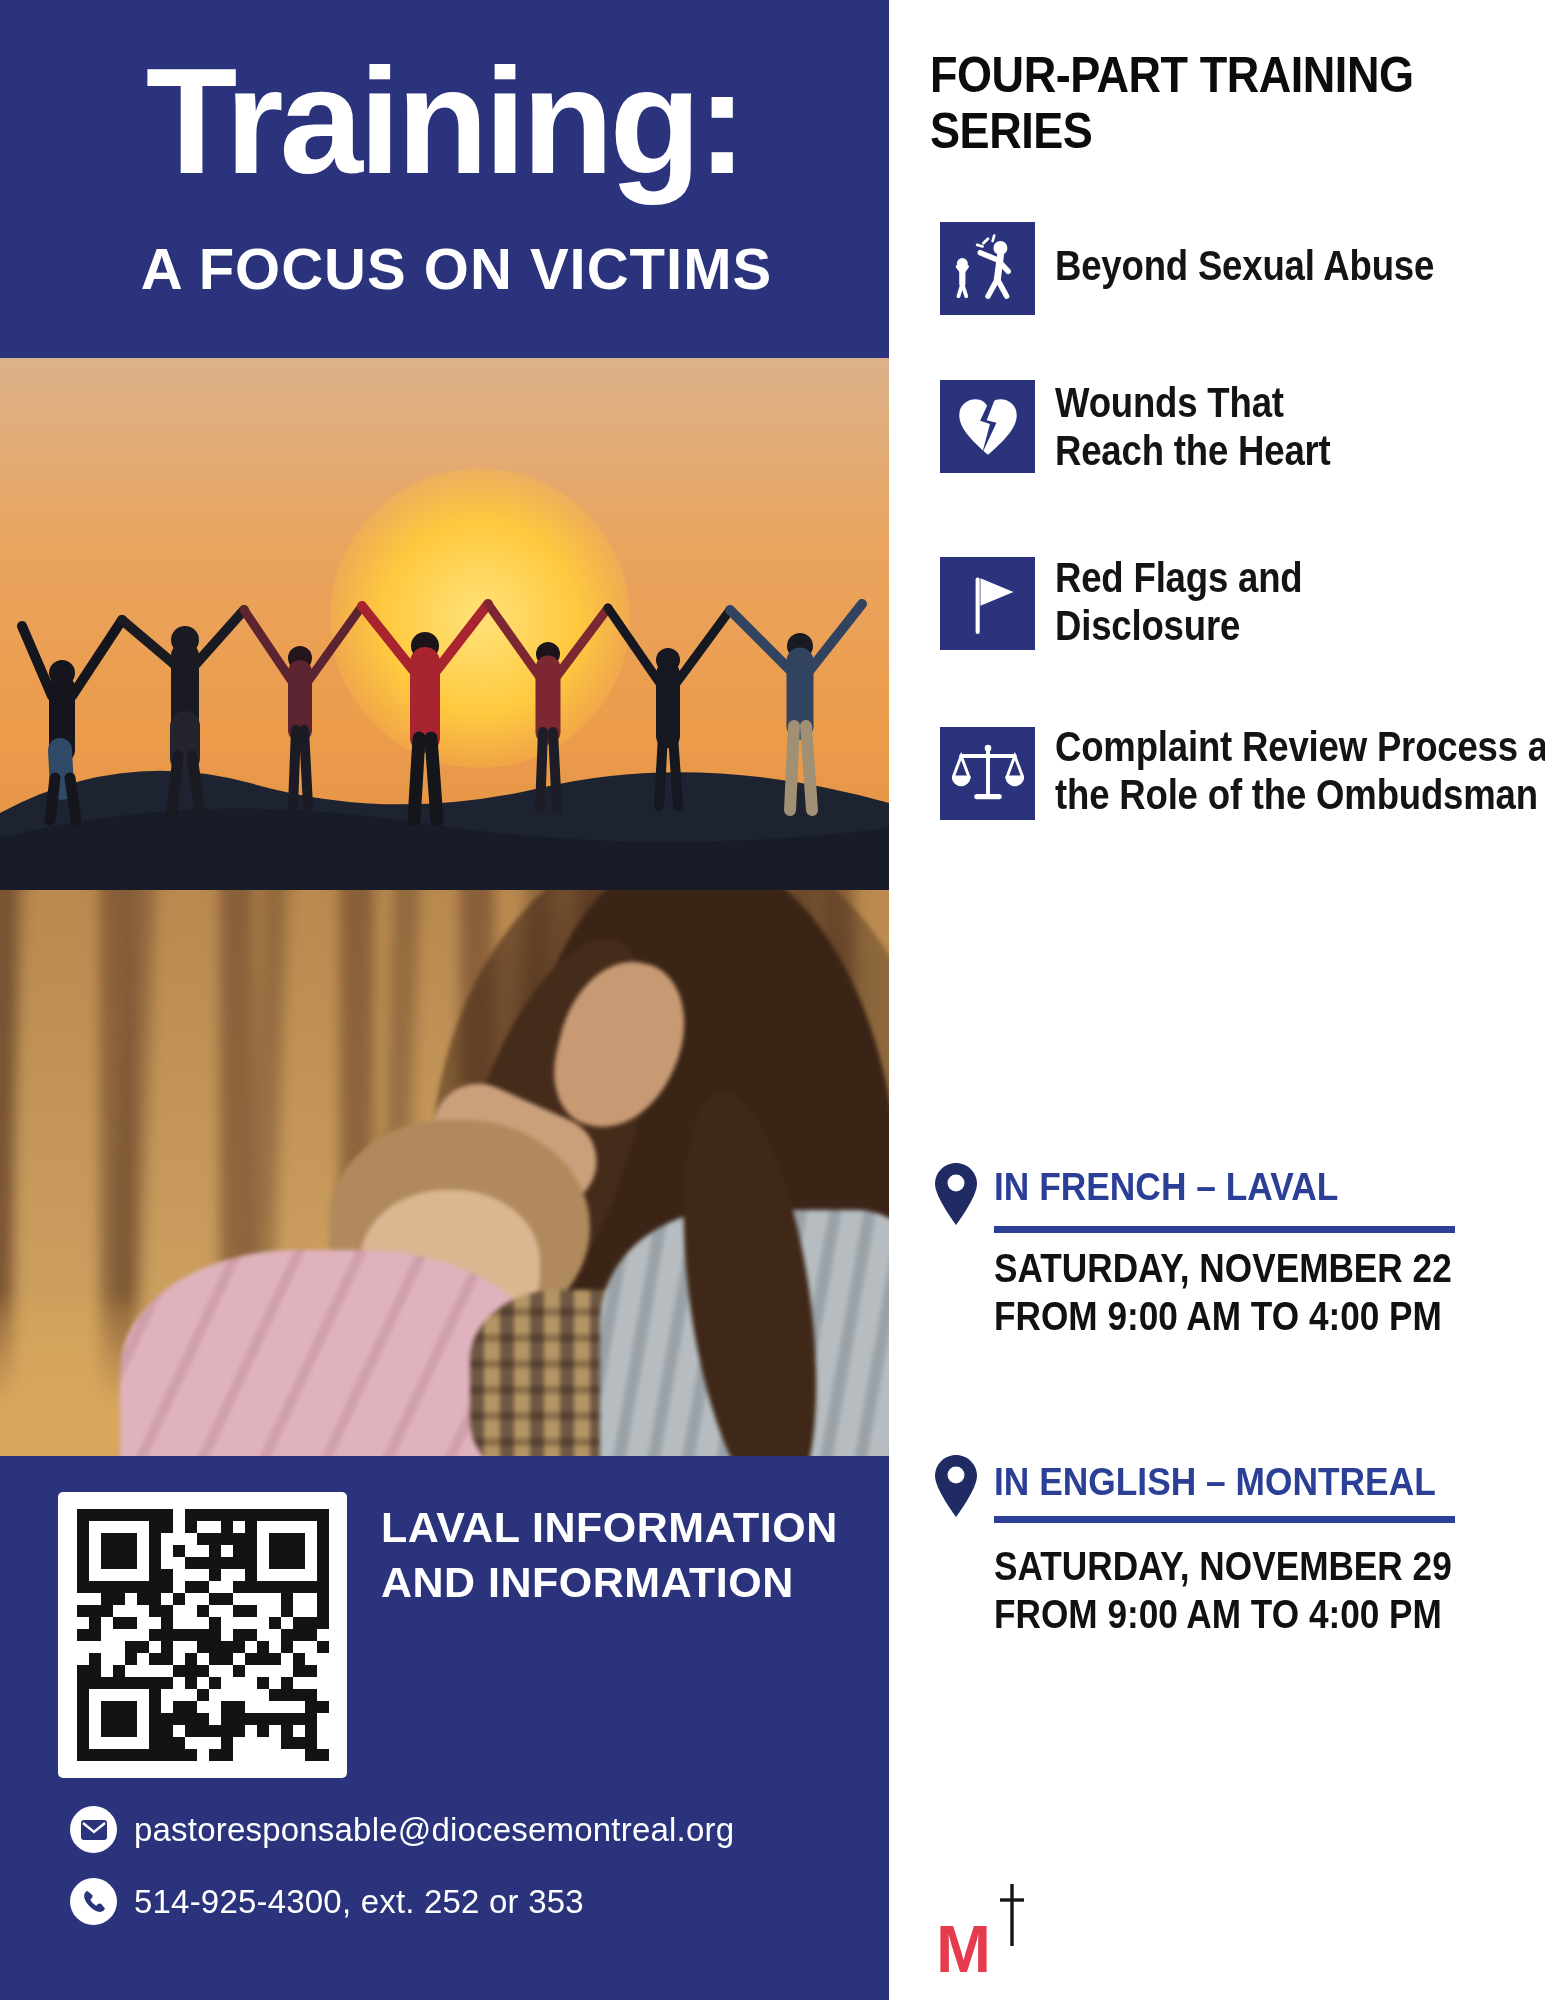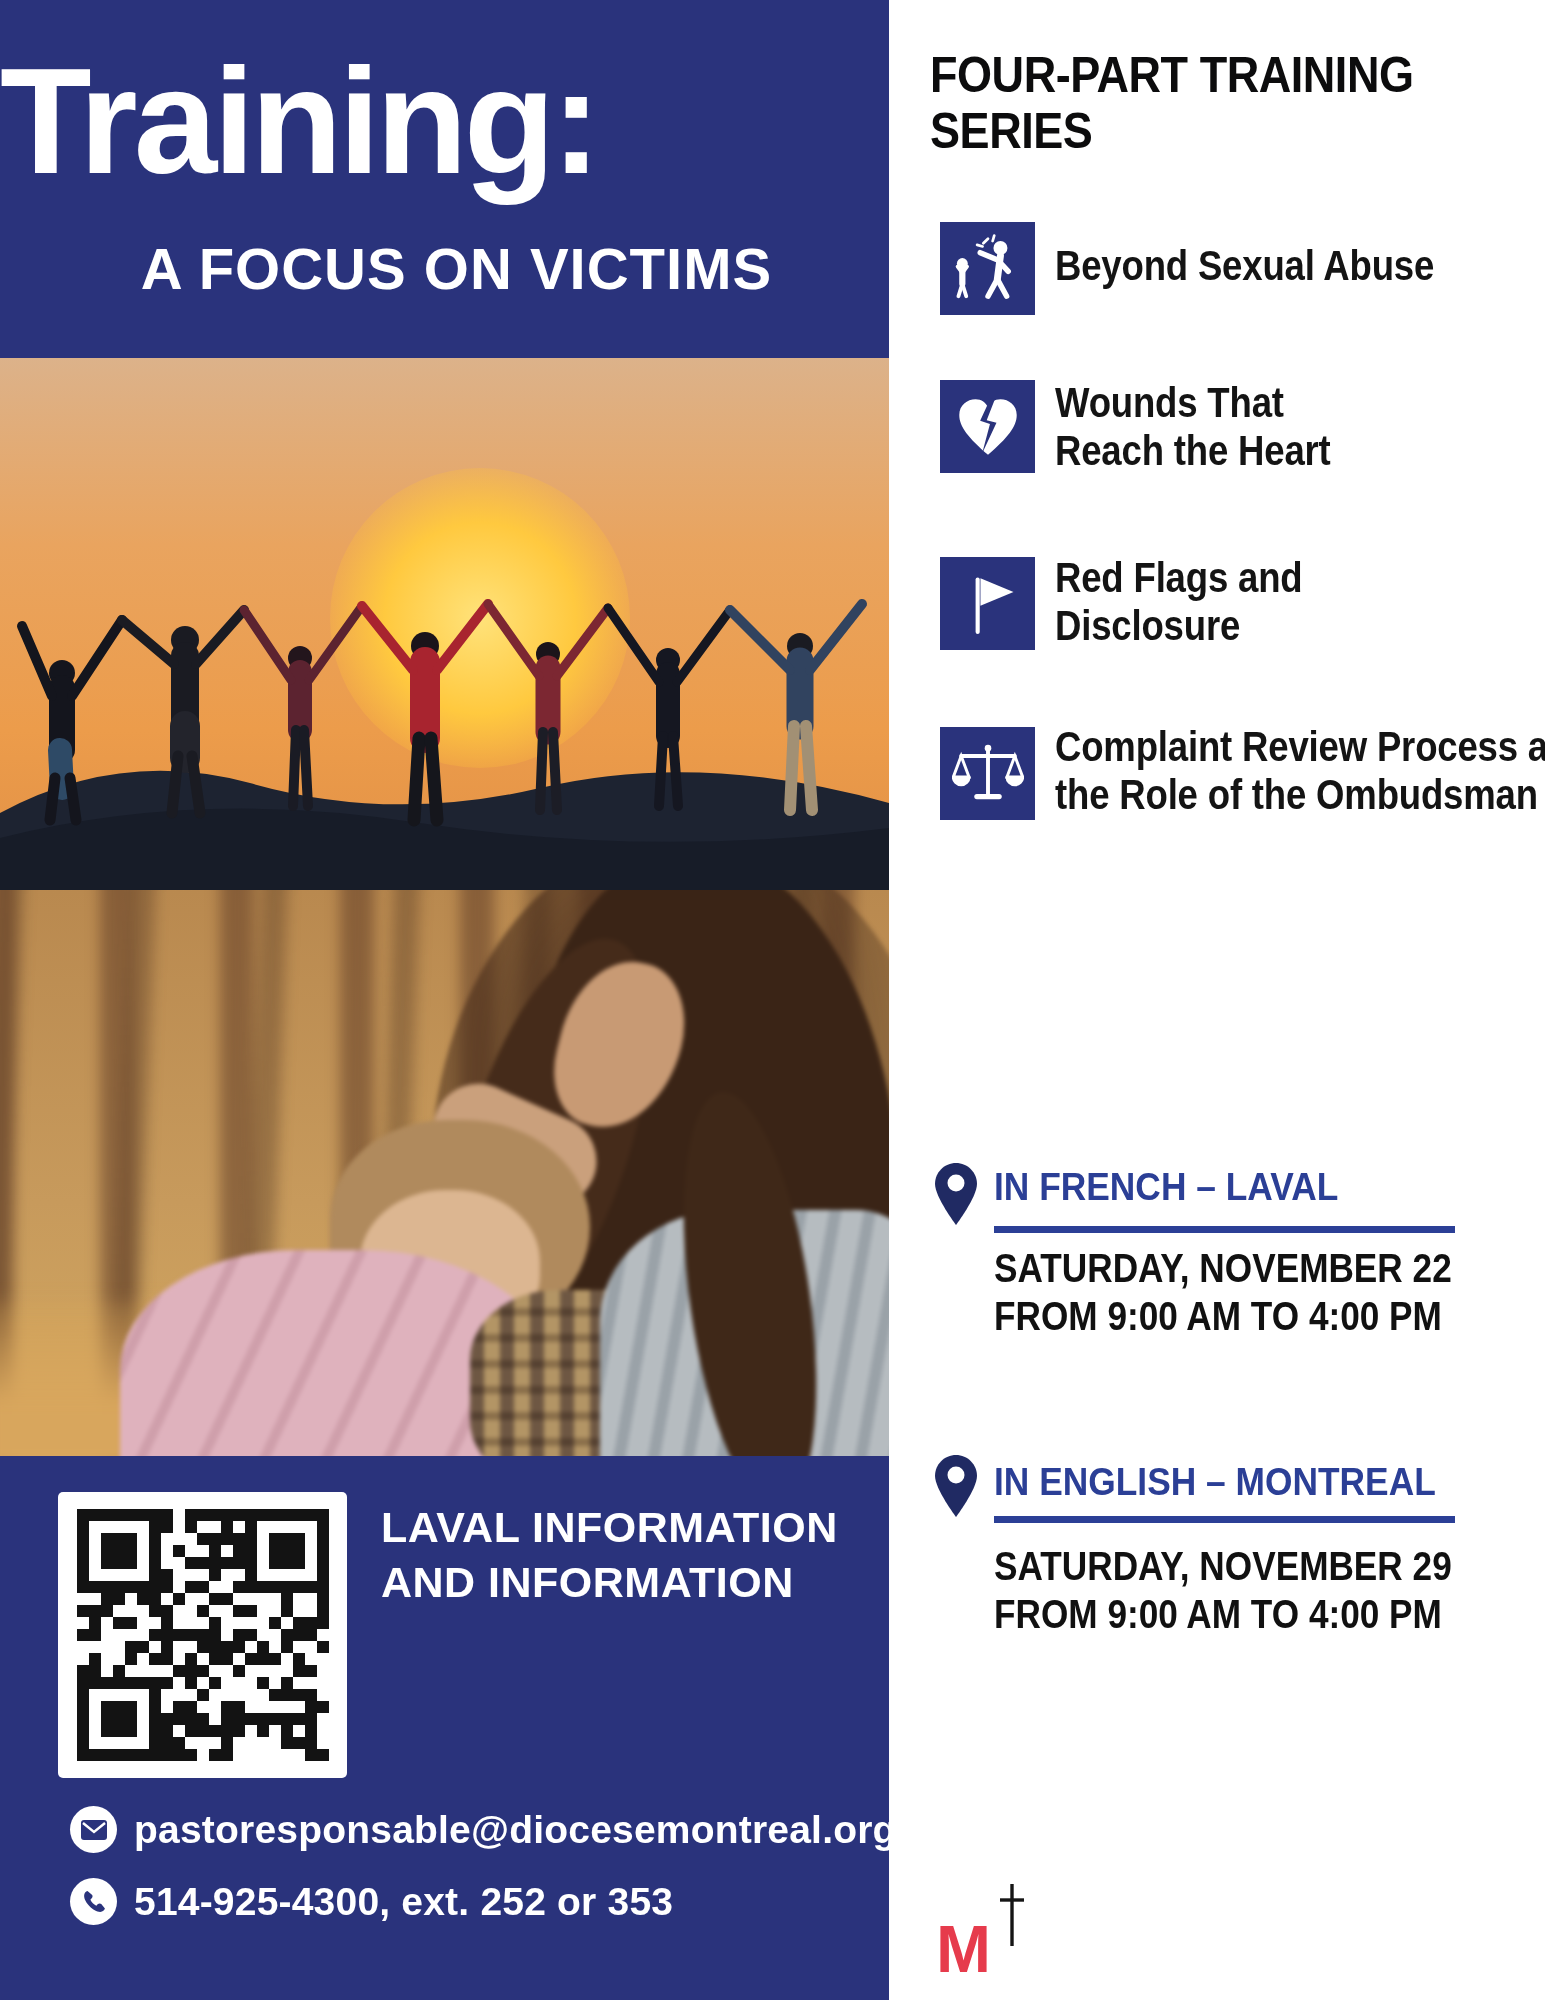--- a/index.html
+++ b/index.html
@@ -8,21 +8,21 @@
     --red:#e63b4c;
   }
   html,body{margin:0;padding:0;background:#888;}
   .poster{
     position:relative;width:1545px;height:2000px;background:#ffffff;
     overflow:hidden;font-family:"Liberation Sans",sans-serif;
   }
   
   .hero-header{position:absolute;left:0;top:0;width:889px;height:358px;background:var(--navy);}
   .hero-title{
-    position:absolute;left:0;top:46px;width:889px;text-align:left;
+    position:absolute;left:0;top:46px;width:889px;text-align:center;
     color:#fff;font-size:150px;font-weight:700;letter-spacing:-4px;line-height:1;
   }
   .hero-subtitle{
     position:absolute;left:0;top:240px;width:889px;text-align:center;
     color:#fff;font-size:58px;font-weight:700;letter-spacing:1px;line-height:1;padding-left:12px;
   }
   .photo{position:absolute;left:0;width:889px;overflow:hidden;}
   .photo-sunset{top:358px;height:532px;background:linear-gradient(180deg,#dcb28a 0%,#e9a45f 35%,#ec9c4b 70%,#e19045 100%);}
   .sun-glow{position:absolute;left:330px;top:110px;width:300px;height:300px;border-radius:50%;
     background:radial-gradient(circle,#ffe27a 0%,#ffc93f 45%,rgba(255,190,60,0.25) 72%,rgba(255,190,60,0) 100%);}
@@ -41,21 +41,21 @@
   .qr-card{position:absolute;left:58px;top:36px;width:289px;height:286px;background:#fff;border-radius:5px;}
   .qr-grid{position:absolute;left:19px;top:17px;width:252px;height:252px;display:grid;
     grid-template-columns:repeat(21,1fr);grid-template-rows:repeat(21,1fr);}
   .qr-grid div{width:100%;height:100%;}
   .qr-grid .b{background:#131313;}
   .info-text{position:absolute;left:381px;top:44px;color:#fff;font-size:43px;font-weight:700;line-height:55px;letter-spacing:0.5px;}
   .contact-row{position:absolute;left:70px;display:flex;align-items:center;gap:17px;color:#fff;}
   .contact-row.email{top:350px;}
   .contact-row.phone{top:422px;}
   .contact-icon{width:47px;height:47px;border-radius:50%;background:#fff;display:flex;align-items:center;justify-content:center;flex:none;}
-  .contact-text{font-size:39px;font-weight:700;letter-spacing:0.2px;}
+  .contact-text{font-size:33px;font-weight:400;letter-spacing:0.2px;}
   
   .series-heading{
     position:absolute;left:930px;top:47px;color:#0c0c0d;font-size:50px;font-weight:800;
     line-height:56px;letter-spacing:-0.5px;transform:scaleX(.9);transform-origin:left top;white-space:nowrap;
   }
   .series-item-icon{position:absolute;left:940px;width:95px;height:93px;background:var(--navy);display:flex;align-items:center;justify-content:center;}
   .series-item-label{
     position:absolute;left:1055px;color:#141414;font-size:42px;font-weight:700;line-height:48px;
     transform:scaleX(.87);transform-origin:left top;white-space:nowrap;letter-spacing:-0.2px;
   }

